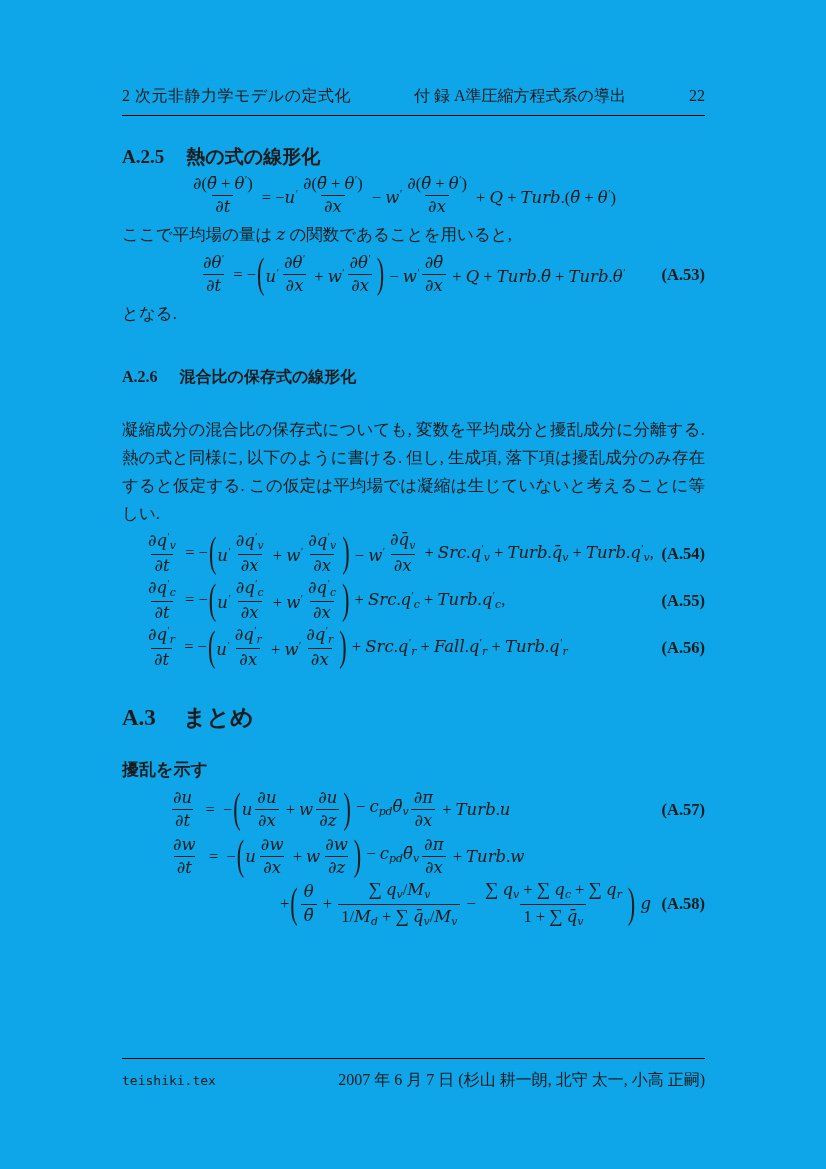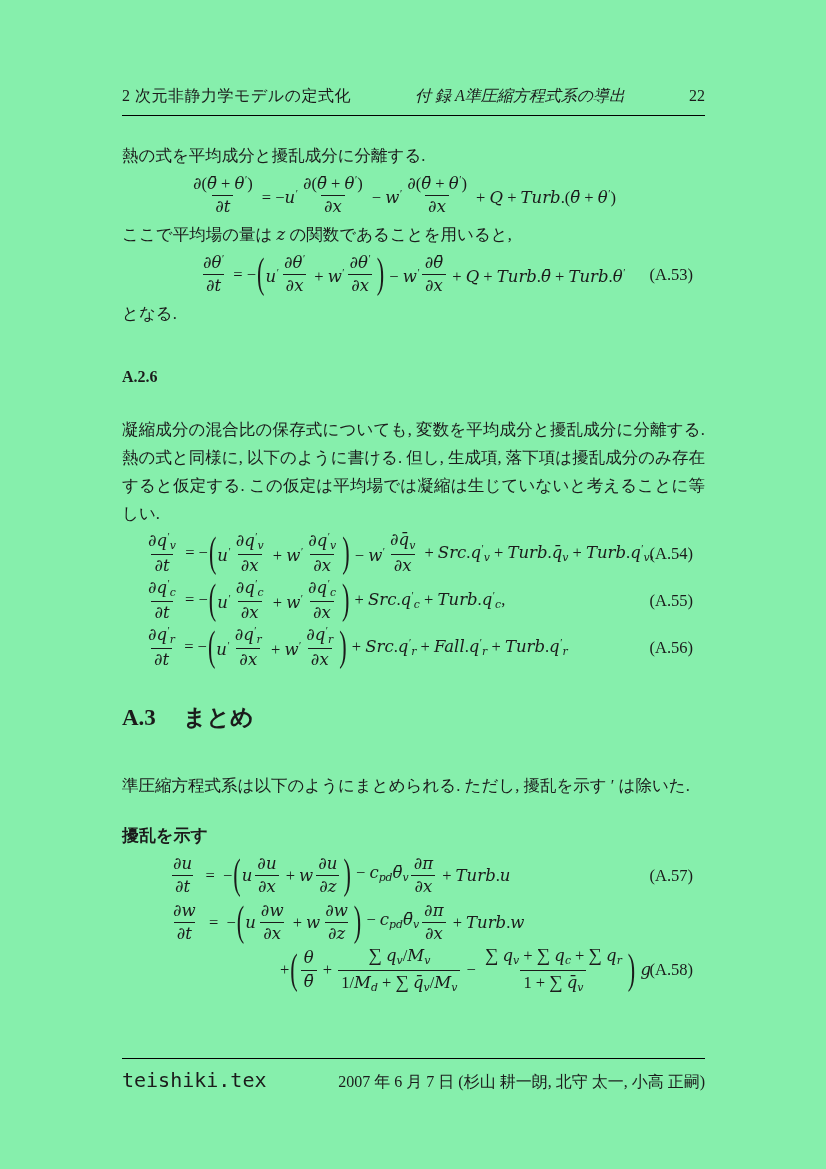--- a/index.html
+++ b/index.html
@@ -1,30 +1,30 @@
 <!DOCTYPE html>
 <html><head>
 <meta charset="utf-8">
 <style>
   html,body{margin:0;padding:0;}
   body{
     width:826px;height:1169px;background:#ffffff;color:#1b1b1b;
     font-family:"Liberation Serif","DejaVu Serif",serif;
     font-size:16.5px;line-height:28px;
   }
-  .page{position:relative;width:826px;height:1169px;overflow:hidden;background:#86efac;}
+  .page{position:relative;width:826px;height:1169px;overflow:hidden;background:#0ea5e9;}
   .inner{margin:0 121px 0 122px;padding-top:86px;}
 
   
   .header{
     display:flex;justify-content:space-between;align-items:baseline;
     border-bottom:1.6px solid #000;padding-bottom:9px;
     font-size:16px;line-height:20px;
   }
-  .hdr-center{display:inline-flex;font-style:italic;}
+  .hdr-center{display:inline-flex;}
   .hdr-left{letter-spacing:0.5px;}
 
   
   .sec{margin:28px 0 0 0;font-weight:bold;display:flex;align-items:baseline;}
   .sec .secnum{font-family:"Liberation Serif","DejaVu Serif",serif;}
   .sec .sectitle{font-family:"Liberation Sans","DejaVu Sans",sans-serif;}
   .sec1{font-size:19px;line-height:26px;margin-top:28px;}
   .sec1 .sectitle{margin-left:22px;}
   .sec2{font-size:16px;line-height:26px;margin-top:36px;}
   .sec2 .sectitle{margin-left:22px;}
@@ -49,48 +49,51 @@
   .tok{white-space:pre;}
   .mt{font-style:italic;font-family:"DejaVu Serif","Liberation Serif",serif;}
   .mr{font-style:normal;}
   .pr{font-size:62%;vertical-align:0.55em;font-style:normal;margin-left:0.5px;}
   .sb{font-size:66%;vertical-align:-0.32em;font-style:italic;}
   .sum{font-style:normal;font-size:114%;line-height:1;}
   .fr{display:inline-flex;flex-direction:column;align-items:center;margin:0 2px;text-align:center;line-height:1.12;}
   .fr .n{padding:0 3px 2px;white-space:pre;}
   .fr .d{border-top:1px solid #1b1b1b;padding:2px 3px 0;white-space:pre;}
   .bp{font-style:normal;display:inline-block;transform:scaleY(1.85);transform-origin:center;font-size:135%;padding:0 1px;line-height:1;}
-  .eqtag{position:absolute;right:12px;top:50%;transform:translateY(-50%);font-style:normal;}
+  .eqtag{position:absolute;right:0;top:50%;transform:translateY(-50%);font-style:normal;font-weight:bold;}
 
   
   .footer{
     position:absolute;left:122px;right:121px;top:1058px;
     border-top:1.6px solid #000;padding-top:7px;
     display:flex;justify-content:space-between;align-items:baseline;
     font-size:16px;
   }
-  .mono{font-family:"DejaVu Sans Mono","Liberation Mono",monospace;font-size:20px;}
+  .mono{font-family:"DejaVu Sans Mono","Liberation Mono",monospace;font-size:13px;}
 </style>
 </head>
 <body>
 
 <div class="page">
   <div class="inner">
 
     <div class="header">
       <span class="hdr-left">2 次元非静力学モデルの定式化</span>
       <span class="hdr-center">
         <span>付 録 A</span>
         <span>準圧縮方程式系の導出</span>
       </span>
       <span>22</span>
     </div>
 
+    <h2 class="sec sec1">
+      <span class="secnum">A.2.5</span>
+      <span class="sectitle">熱の式の線形化</span>
+    </h2>
 
-    <p class="body m-top26">熱の式を平均成分と擾乱成分に分離する.</p>
 
     <div class="eqs">
         <div class="eqline">
           <span class="eqbody" style="padding-left: 66px;"><span class="fr"><span class="n"><span class="mt">∂</span><span class="mr">(</span><span class="mt">θ̄</span><span class="mr"> + </span><span class="mt">θ</span><span class="pr">′</span><span class="mr">)</span></span><span class="d"><span class="mt">∂t</span></span></span><span class="tok"><span class="mr"> = −</span><span class="mt">u</span><span class="pr">′</span></span><span class="fr"><span class="n"><span class="mt">∂</span><span class="mr">(</span><span class="mt">θ̄</span><span class="mr"> + </span><span class="mt">θ</span><span class="pr">′</span><span class="mr">)</span></span><span class="d"><span class="mt">∂x</span></span></span><span class="tok"><span class="mr"> − </span><span class="mt">w</span><span class="pr">′</span></span><span class="fr"><span class="n"><span class="mt">∂</span><span class="mr">(</span><span class="mt">θ̄</span><span class="mr"> + </span><span class="mt">θ</span><span class="pr">′</span><span class="mr">)</span></span><span class="d"><span class="mt">∂x</span></span></span><span class="tok"><span class="mr"> + </span><span class="mt">Q</span><span class="mr"> + </span><span class="mt">Turb</span><span class="mr">.(</span><span class="mt">θ̄</span><span class="mr"> + </span><span class="mt">θ</span><span class="pr">′</span><span class="mr">)</span></span></span>
         </div>
       </div>
 
     <p class="body">
       <span>ここで平均場の量は </span>
       <span class="mvar">z</span>
@@ -101,20 +104,21 @@
         <div class="eqline">
           <span class="eqbody" style="padding-left: 76px;"><span class="fr"><span class="n"><span class="mt">∂θ</span><span class="pr">′</span></span><span class="d"><span class="mt">∂t</span></span></span><span class="tok"><span class="mr"> = −</span></span><span class="bp">(</span><span class="tok"><span class="mt">u</span><span class="pr">′</span></span><span class="fr"><span class="n"><span class="mt">∂θ</span><span class="pr">′</span></span><span class="d"><span class="mt">∂x</span></span></span><span class="tok"><span class="mr"> + </span><span class="mt">w</span><span class="pr">′</span></span><span class="fr"><span class="n"><span class="mt">∂θ</span><span class="pr">′</span></span><span class="d"><span class="mt">∂x</span></span></span><span class="bp">)</span><span class="tok"><span class="mr"> − </span><span class="mt">w</span><span class="pr">′</span></span><span class="fr"><span class="n"><span class="mt">∂θ̄</span></span><span class="d"><span class="mt">∂x</span></span></span><span class="tok"><span class="mr"> + </span><span class="mt">Q</span><span class="mr"> + </span><span class="mt">Turb</span><span class="mr">.</span><span class="mt">θ̄</span><span class="mr"> + </span><span class="mt">Turb</span><span class="mr">.</span><span class="mt">θ</span><span class="pr">′</span></span></span>
           <span class="eqtag">(A.53)</span>
         </div>
       </div>
 
     <p class="body">となる.</p>
 
     <h2 class="sec sec2">
       <span class="secnum">A.2.6</span>
+      <span class="sectitle">混合比の保存式の線形化</span>
     </h2>
 
     <p class="body just m-top26">凝縮成分の混合比の保存式についても, 変数を平均成分と擾乱成分に分離する. 熱の式と同様に, 以下のように書ける. 但し, 生成項, 落下項は擾乱成分のみ存在すると仮定する. この仮定は平均場では凝縮は生じていないと考えることに等しい.</p>
 
     <div class="eqs">
         <div class="eqline">
           <span class="eqbody" style="padding-left: 21px;"><span class="fr"><span class="n"><span class="mt">∂q</span><span class="pr">′</span><span class="sb"><span class="mt">v</span></span></span><span class="d"><span class="mt">∂t</span></span></span><span class="tok"><span class="mr"> = −</span></span><span class="bp">(</span><span class="tok"><span class="mt">u</span><span class="pr">′</span></span><span class="fr"><span class="n"><span class="mt">∂q</span><span class="pr">′</span><span class="sb"><span class="mt">v</span></span></span><span class="d"><span class="mt">∂x</span></span></span><span class="tok"><span class="mr"> + </span><span class="mt">w</span><span class="pr">′</span></span><span class="fr"><span class="n"><span class="mt">∂q</span><span class="pr">′</span><span class="sb"><span class="mt">v</span></span></span><span class="d"><span class="mt">∂x</span></span></span><span class="bp">)</span><span class="tok"><span class="mr"> − </span><span class="mt">w</span><span class="pr">′</span></span><span class="fr"><span class="n"><span class="mt">∂q̄</span><span class="sb"><span class="mt">v</span></span></span><span class="d"><span class="mt">∂x</span></span></span><span class="tok"><span class="mr"> + </span><span class="mt">Src</span><span class="mr">.</span><span class="mt">q</span><span class="pr">′</span><span class="sb"><span class="mt">v</span></span><span class="mr"> + </span><span class="mt">Turb</span><span class="mr">.</span><span class="mt">q̄</span><span class="sb"><span class="mt">v</span></span><span class="mr"> + </span><span class="mt">Turb</span><span class="mr">.</span><span class="mt">q</span><span class="pr">′</span><span class="sb"><span class="mt">v</span></span><span class="mr">,</span></span></span>
           <span class="eqtag">(A.54)</span>
         </div>
         <div class="eqline">
@@ -126,21 +130,20 @@
           <span class="eqtag">(A.56)</span>
         </div>
       </div>
 
 
     <h2 class="sec sec3">
       <span class="secnum">A.3</span>
       <span class="sectitle">まとめ</span>
     </h2>
 
-    <p class="body m-top38">準圧縮方程式系は以下のようにまとめられる. ただし, 擾乱を示す ′ は除いた.</p>
 
     <p class="label">擾乱を示す</p>
 
     <div class="eqs">
         <div class="eqline">
           <span class="eqbody" style="padding-left: 46px;"><span class="fr"><span class="n"><span class="mt">∂u</span></span><span class="d"><span class="mt">∂t</span></span></span><span class="tok"><span class="mr">  =  −</span></span><span class="bp">(</span><span class="tok"><span class="mt">u</span></span><span class="fr"><span class="n"><span class="mt">∂u</span></span><span class="d"><span class="mt">∂x</span></span></span><span class="tok"><span class="mr"> + </span><span class="mt">w</span></span><span class="fr"><span class="n"><span class="mt">∂u</span></span><span class="d"><span class="mt">∂z</span></span></span><span class="bp">)</span><span class="tok"><span class="mr"> − </span><span class="mt">c</span><span class="sb"><span class="mt">pd</span></span><span class="mt">θ̄</span><span class="sb"><span class="mt">v</span></span></span><span class="fr"><span class="n"><span class="mt">∂π</span></span><span class="d"><span class="mt">∂x</span></span></span><span class="tok"><span class="mr"> + </span><span class="mt">Turb</span><span class="mr">.</span><span class="mt">u</span></span></span>
           <span class="eqtag">(A.57)</span>
         </div>
         <div class="eqline">
           <span class="eqbody" style="padding-left: 46px;"><span class="fr"><span class="n"><span class="mt">∂w</span></span><span class="d"><span class="mt">∂t</span></span></span><span class="tok"><span class="mr">  =  −</span></span><span class="bp">(</span><span class="tok"><span class="mt">u</span></span><span class="fr"><span class="n"><span class="mt">∂w</span></span><span class="d"><span class="mt">∂x</span></span></span><span class="tok"><span class="mr"> + </span><span class="mt">w</span></span><span class="fr"><span class="n"><span class="mt">∂w</span></span><span class="d"><span class="mt">∂z</span></span></span><span class="bp">)</span><span class="tok"><span class="mr"> − </span><span class="mt">c</span><span class="sb"><span class="mt">pd</span></span><span class="mt">θ̄</span><span class="sb"><span class="mt">v</span></span></span><span class="fr"><span class="n"><span class="mt">∂π</span></span><span class="d"><span class="mt">∂x</span></span></span><span class="tok"><span class="mr"> + </span><span class="mt">Turb</span><span class="mr">.</span><span class="mt">w</span></span></span>

